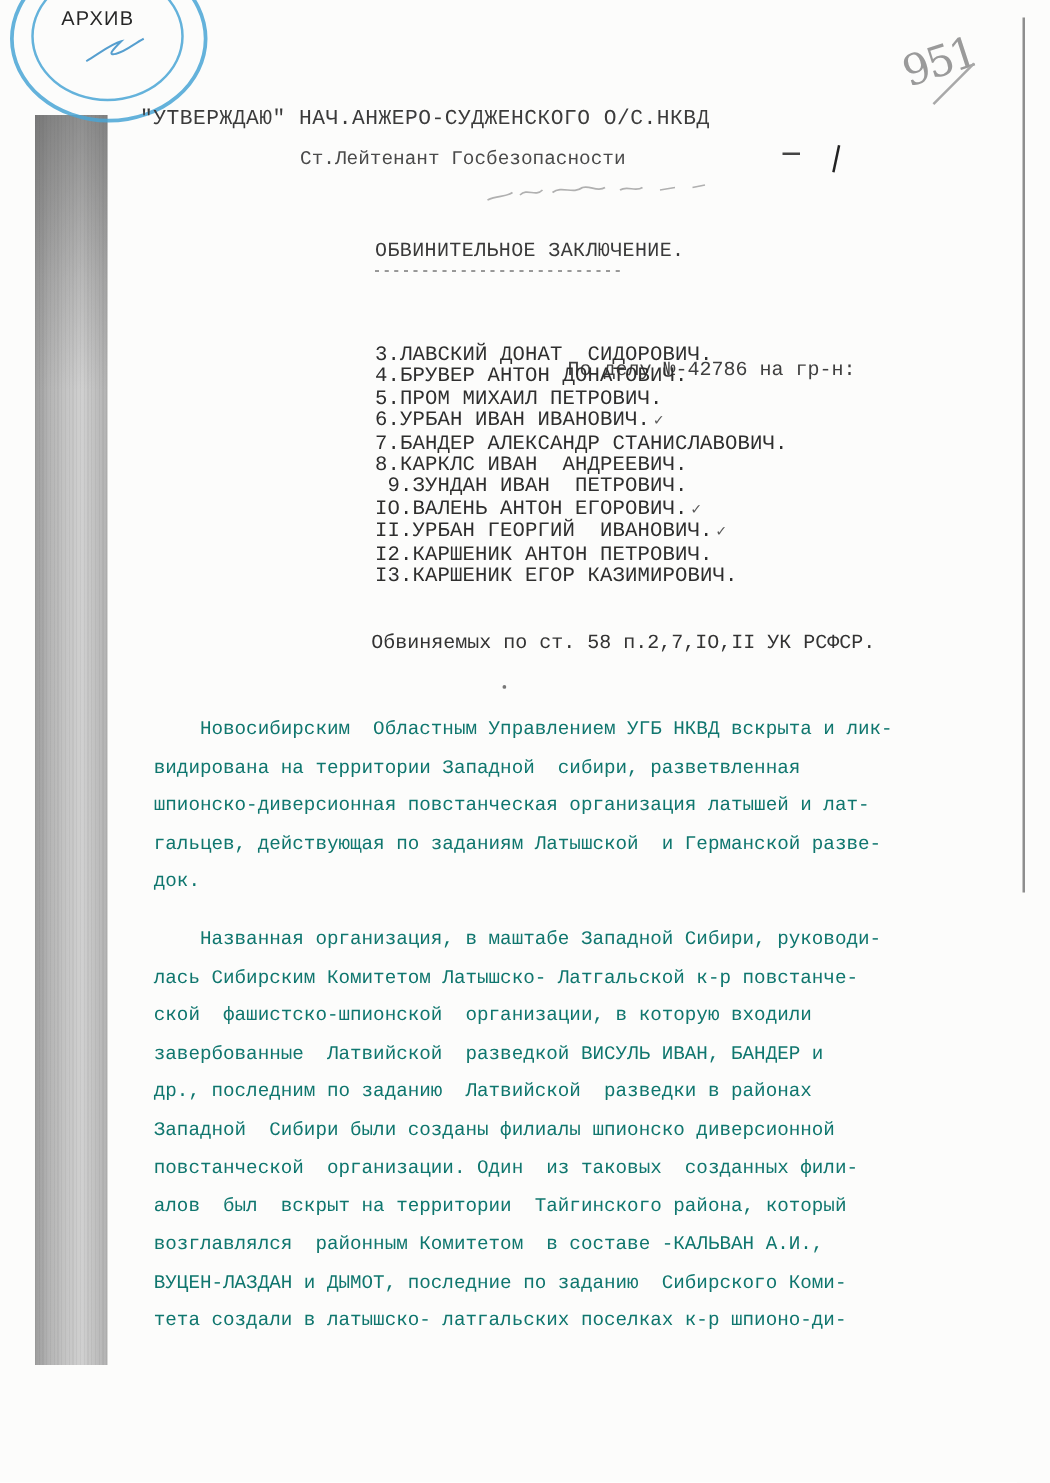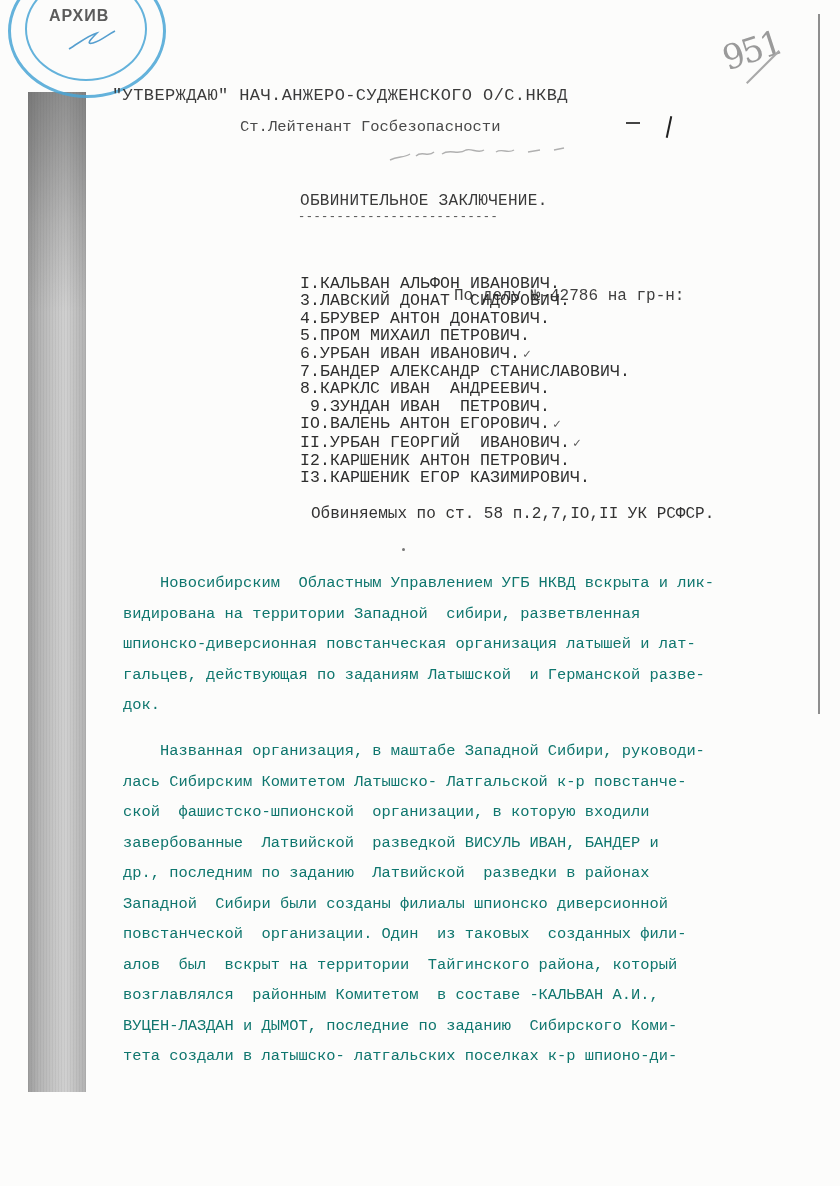--- a/index.html
+++ b/index.html
@@ -65,23 +65,23 @@
       left: 14px; top: 10px;
       width: 118px; height: 100px;
       border: 2px solid #4aa6d6;
       border-radius: 50%;
     }
     .stamp-label {
       position: absolute;
       left: 38px;
       top: 40px;
       font-family: "Liberation Sans", sans-serif;
-      font-weight: bold;
-      font-size: 16px;
-      color: #404040;
+      font-weight: normal;
+      font-size: 16px;
+      color: #000000;
       letter-spacing: 1px;
     }
     .stamp-signature {
       position: absolute;
       left: 56px;
       top: 62px;
       width: 50px;
       height: 22px;
     }
     
@@ -183,21 +183,21 @@
       color: #2e2e2e;
       white-space: pre;
       letter-spacing: 0.1px;
     }
     .check {
       color: #5a5a5a;
       font-size: 13px;
       margin-left: 3px;
     }
     .charge-line {
-      left: 311px;
+      left: 297px;
       top: 505px;
       font-size: 16px;
       color: #333;
     }
     .body-text {
       position: absolute;
       left: 123px;
       width: 700px;
       font-family: "Liberation Mono", "DejaVu Sans Mono", monospace;
       font-size: 15.4px;
@@ -245,21 +245,20 @@
   </svg>
   <div class="dash-mark"></div>
   <div class="slash-mark"></div>
 
   <div class="typed doc-title">ОБВИНИТЕЛЬНОЕ ЗАКЛЮЧЕНИЕ.</div>
   <div class="typed title-underline">--------------------------</div>
 
   <div class="typed case-line">По делу №-42786 на гр-н:</div>
 
   <ul class="accused-list">
-    <li class="accused-item" style="padding-left:0px"><span>I.</span><span>КАЛЬВАН АЛЬФОН ИВАНОВИЧ.</span></li>
     <li class="accused-item" style="padding-left:0px"><span>3.</span><span>ЛАВСКИЙ ДОНАТ  СИДОРОВИЧ.</span></li>
     <li class="accused-item" style="padding-left:0px"><span>4.</span><span>БРУВЕР АНТОН ДОНАТОВИЧ.</span></li>
     <li class="accused-item" style="padding-left:0px"><span>5.</span><span>ПРОМ МИХАИЛ ПЕТРОВИЧ.</span></li>
     <li class="accused-item" style="padding-left:0px"><span>6.</span><span>УРБАН ИВАН ИВАНОВИЧ.</span><span class="check">✓</span></li>
     <li class="accused-item" style="padding-left:0px"><span>7.</span><span>БАНДЕР АЛЕКСАНДР СТАНИСЛАВОВИЧ.</span></li>
     <li class="accused-item" style="padding-left:0px"><span>8.</span><span>КАРКЛС ИВАН  АНДРЕЕВИЧ.</span></li>
     <li class="accused-item" style="padding-left:10px"><span>9.</span><span>ЗУНДАН ИВАН  ПЕТРОВИЧ.</span></li>
     <li class="accused-item" style="padding-left:0px"><span>IO.</span><span>ВАЛЕНЬ АНТОН ЕГОРОВИЧ.</span><span class="check">✓</span></li>
     <li class="accused-item" style="padding-left:0px"><span>II.</span><span>УРБАН ГЕОРГИЙ  ИВАНОВИЧ.</span><span class="check">✓</span></li>
     <li class="accused-item" style="padding-left:0px"><span>I2.</span><span>КАРШЕНИК АНТОН ПЕТРОВИЧ.</span></li>

